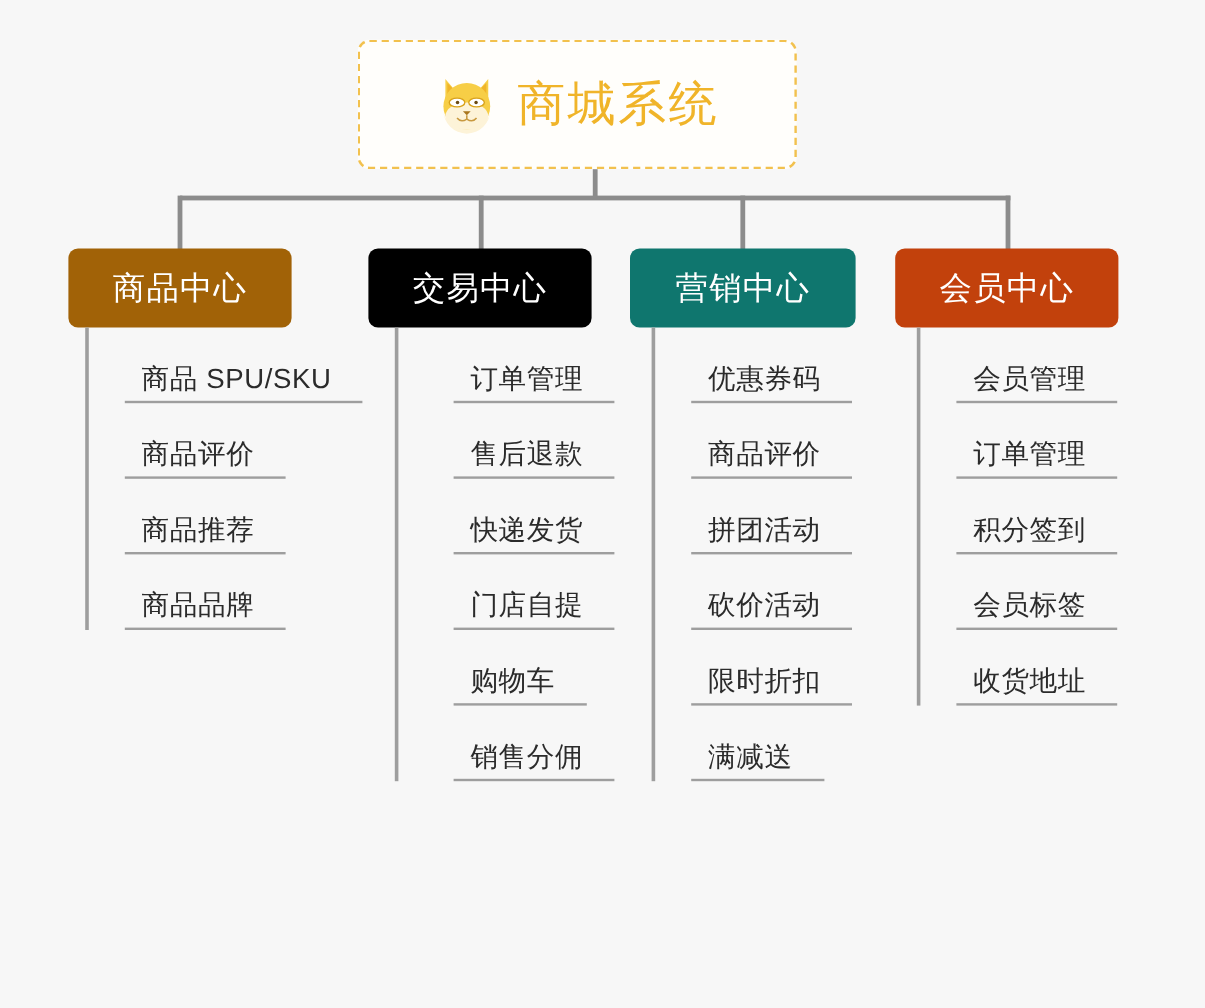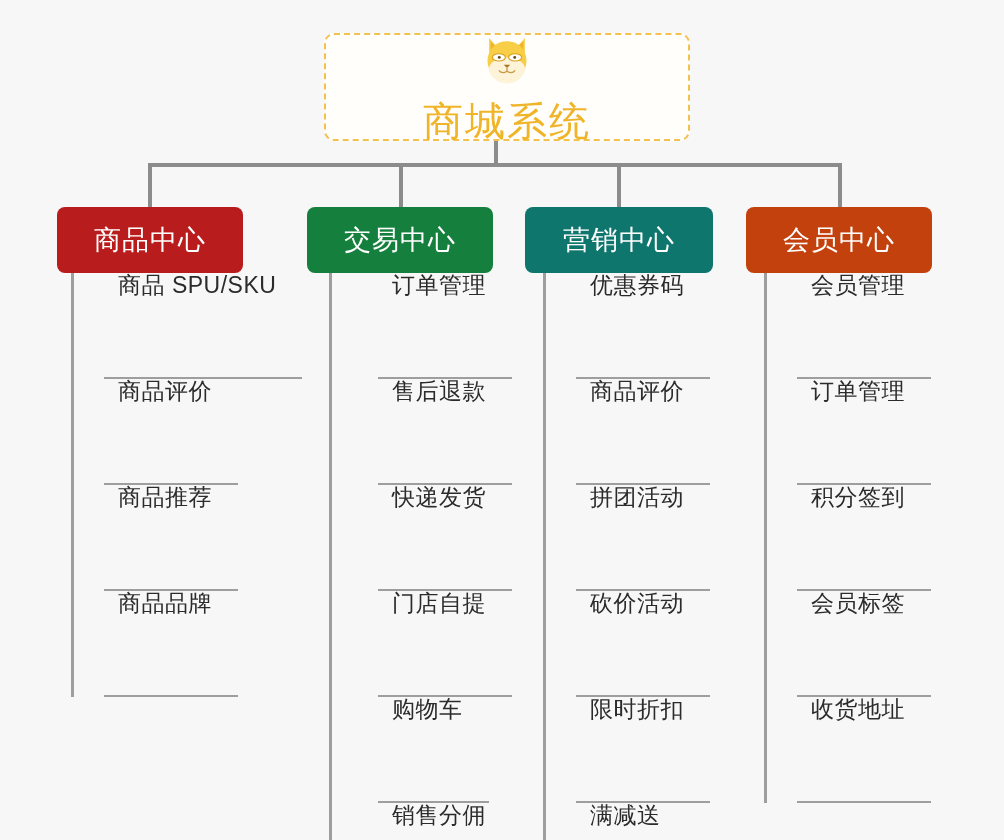--- a/index.html
+++ b/index.html
@@ -17,33 +17,32 @@
 
   #mindmap {
     position: relative;
     width: 1004px;
     height: 840px;
   }
 
   
   .root-node {
     position: absolute;
-    left: 324px;
+    left: 298px;
     top: 33px;
     width: 366px;
     height: 108px;
     box-sizing: border-box;
     background: #fffefb;
     border: 2px dashed #f2c14e;
     border-radius: 10px;
     display: flex;
     align-items: center;
     justify-content: center;
     gap: 16px;
-    flex-direction: column;
   }
   .root-icon {
     width: 52px;
     height: 52px;
     flex: 0 0 auto;
     display: block;
   }
   .root-title {
     font-size: 40px;
     line-height: 1;
@@ -117,22 +116,23 @@
     margin-left: 14px;
     padding-left: 0;
     border-left: 3px solid #9e9e9e;
   }
   .col-1 .branch { margin-left: 22px; padding-left: 16px; }
   .col-2 .branch { margin-left: 18px; }
   .col-3 .branch { margin-left: 18px; }
 
   .leaf {
     position: relative;
-    height: 106px;
+    height: 63px;
     display: flex;
+    align-items: flex-end;
   }
   .leaf-inner {
     position: relative;
     display: inline-block;
     margin-left: 30px;
     padding: 0 26px 6px 14px;
     border-bottom: 2px solid #9e9e9e;
   }
   .leaf-label {
     font-size: 23px;
@@ -171,41 +171,41 @@
   </div>
 
   <div class="conn stem-root"></div>
   <div class="conn bus"></div>
   <div class="conn drop drop-0"></div>
   <div class="conn drop drop-1"></div>
   <div class="conn drop drop-2"></div>
   <div class="conn drop drop-3"></div>
 
   <div class="column col-0">
-    <div class="cat-box" style="background:#b91c1c">
+    <div class="cat-box" style="background:#a16207">
       <span class="cat-label">商品中心</span>
     </div>
     <div class="branch">
       <div class="leaf">
         <span class="leaf-inner"><span class="leaf-label">商品 SPU/SKU</span></span>
       </div>
       <div class="leaf">
         <span class="leaf-inner"><span class="leaf-label">商品评价</span></span>
       </div>
       <div class="leaf">
         <span class="leaf-inner"><span class="leaf-label">商品推荐</span></span>
       </div>
       <div class="leaf">
         <span class="leaf-inner"><span class="leaf-label">商品品牌</span></span>
       </div>
     </div>
   </div>
 
   <div class="column col-1">
-    <div class="cat-box" style="background:#15803d">
+    <div class="cat-box" style="background:#000000">
       <span class="cat-label">交易中心</span>
     </div>
     <div class="branch">
       <div class="leaf">
         <span class="leaf-inner"><span class="leaf-label">订单管理</span></span>
       </div>
       <div class="leaf">
         <span class="leaf-inner"><span class="leaf-label">售后退款</span></span>
       </div>
       <div class="leaf">

